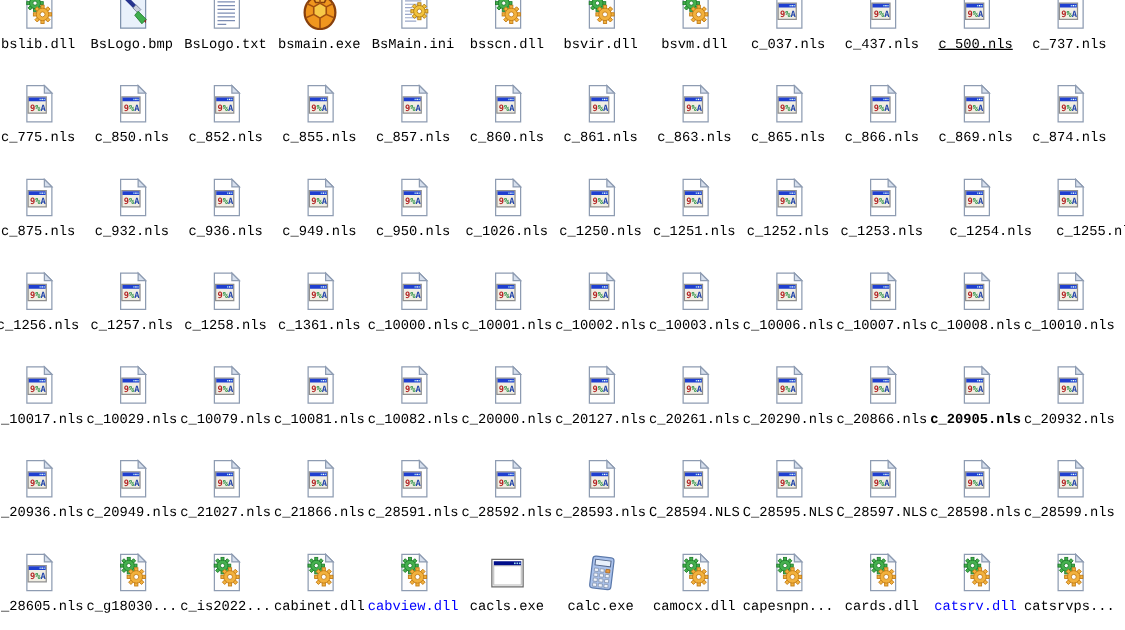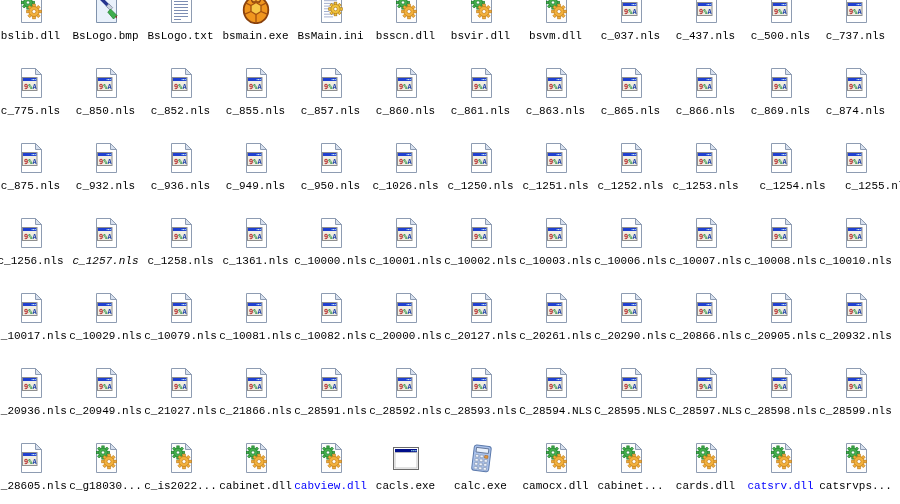--- a/index.html
+++ b/index.html
@@ -282,21 +282,21 @@
   <path d="M6.5,1.5 H20.5 L26.5,7.5 V30.5 H6.5 Z" fill="#ffffff" stroke="#8e9cb2" stroke-width="1"></path>
   <path d="M20.5,1.5 V7.5 H26.5 Z" fill="#d7e0ee" stroke="#8e9cb2" stroke-width="1"></path>
   <rect x="7.5" y="10.5" width="14.5" height="13" fill="#f1eee3" stroke="#8f8f8f" stroke-width="1"></rect>
   <rect x="8" y="11" width="13.5" height="3" fill="#1f3fd0"></rect>
   <rect x="16.6" y="12" width="1.1" height="1.1" fill="#9adcef"></rect>
   <rect x="18.2" y="12" width="1.1" height="1.1" fill="#ffffff"></rect>
   <rect x="19.8" y="12" width="1.1" height="1.1" fill="#9adcef"></rect>
   <text x="9" y="21.5" font-size="7" font-family="'DejaVu Sans Mono',monospace" font-weight="bold"><tspan fill="#b22222">9</tspan><tspan fill="#1f8a3a">%</tspan><tspan fill="#2244aa">A</tspan></text>
 </svg>
 </span>
-    <span class="label" style="color: rgb(0, 0, 0);">c_500.nls</span>
+    <span class="label" style="color: rgb(0, 0, 0); text-decoration: underline;">c_500.nls</span>
   </div>
 
   <div class="cell">
     <span class="icon-box">
 <svg viewBox="0 0 32 32" xmlns="http://www.w3.org/2000/svg">
   <path d="M6.5,1.5 H20.5 L26.5,7.5 V30.5 H6.5 Z" fill="#ffffff" stroke="#8e9cb2" stroke-width="1"></path>
   <path d="M20.5,1.5 V7.5 H26.5 Z" fill="#d7e0ee" stroke="#8e9cb2" stroke-width="1"></path>
   <rect x="7.5" y="10.5" width="14.5" height="13" fill="#f1eee3" stroke="#8f8f8f" stroke-width="1"></rect>
   <rect x="8" y="11" width="13.5" height="3" fill="#1f3fd0"></rect>
   <rect x="16.6" y="12" width="1.1" height="1.1" fill="#9adcef"></rect>
@@ -714,21 +714,21 @@
   <path d="M6.5,1.5 H20.5 L26.5,7.5 V30.5 H6.5 Z" fill="#ffffff" stroke="#8e9cb2" stroke-width="1"></path>
   <path d="M20.5,1.5 V7.5 H26.5 Z" fill="#d7e0ee" stroke="#8e9cb2" stroke-width="1"></path>
   <rect x="7.5" y="10.5" width="14.5" height="13" fill="#f1eee3" stroke="#8f8f8f" stroke-width="1"></rect>
   <rect x="8" y="11" width="13.5" height="3" fill="#1f3fd0"></rect>
   <rect x="16.6" y="12" width="1.1" height="1.1" fill="#9adcef"></rect>
   <rect x="18.2" y="12" width="1.1" height="1.1" fill="#ffffff"></rect>
   <rect x="19.8" y="12" width="1.1" height="1.1" fill="#9adcef"></rect>
   <text x="9" y="21.5" font-size="7" font-family="'DejaVu Sans Mono',monospace" font-weight="bold"><tspan fill="#b22222">9</tspan><tspan fill="#1f8a3a">%</tspan><tspan fill="#2244aa">A</tspan></text>
 </svg>
 </span>
-    <span class="label" style="color: rgb(0, 0, 0); font-style: italic;">c_1257.nls</span>
+    <span class="label" style="color: rgb(0, 0, 0);">c_1257.nls</span>
   </div>
 
   <div class="cell">
     <span class="icon-box">
 <svg viewBox="0 0 32 32" xmlns="http://www.w3.org/2000/svg">
   <path d="M6.5,1.5 H20.5 L26.5,7.5 V30.5 H6.5 Z" fill="#ffffff" stroke="#8e9cb2" stroke-width="1"></path>
   <path d="M20.5,1.5 V7.5 H26.5 Z" fill="#d7e0ee" stroke="#8e9cb2" stroke-width="1"></path>
   <rect x="7.5" y="10.5" width="14.5" height="13" fill="#f1eee3" stroke="#8f8f8f" stroke-width="1"></rect>
   <rect x="8" y="11" width="13.5" height="3" fill="#1f3fd0"></rect>
   <rect x="16.6" y="12" width="1.1" height="1.1" fill="#9adcef"></rect>
@@ -1050,21 +1050,21 @@
   <path d="M6.5,1.5 H20.5 L26.5,7.5 V30.5 H6.5 Z" fill="#ffffff" stroke="#8e9cb2" stroke-width="1"></path>
   <path d="M20.5,1.5 V7.5 H26.5 Z" fill="#d7e0ee" stroke="#8e9cb2" stroke-width="1"></path>
   <rect x="7.5" y="10.5" width="14.5" height="13" fill="#f1eee3" stroke="#8f8f8f" stroke-width="1"></rect>
   <rect x="8" y="11" width="13.5" height="3" fill="#1f3fd0"></rect>
   <rect x="16.6" y="12" width="1.1" height="1.1" fill="#9adcef"></rect>
   <rect x="18.2" y="12" width="1.1" height="1.1" fill="#ffffff"></rect>
   <rect x="19.8" y="12" width="1.1" height="1.1" fill="#9adcef"></rect>
   <text x="9" y="21.5" font-size="7" font-family="'DejaVu Sans Mono',monospace" font-weight="bold"><tspan fill="#b22222">9</tspan><tspan fill="#1f8a3a">%</tspan><tspan fill="#2244aa">A</tspan></text>
 </svg>
 </span>
-    <span class="label" style="color: rgb(0, 0, 0);">c_20905.nls</span>
+    <span class="label" style="color: rgb(0, 0, 0); font-weight: bold;">c_20905.nls</span>
   </div>
 
   <div class="cell">
     <span class="icon-box">
 <svg viewBox="0 0 32 32" xmlns="http://www.w3.org/2000/svg">
   <path d="M6.5,1.5 H20.5 L26.5,7.5 V30.5 H6.5 Z" fill="#ffffff" stroke="#8e9cb2" stroke-width="1"></path>
   <path d="M20.5,1.5 V7.5 H26.5 Z" fill="#d7e0ee" stroke="#8e9cb2" stroke-width="1"></path>
   <rect x="7.5" y="10.5" width="14.5" height="13" fill="#f1eee3" stroke="#8f8f8f" stroke-width="1"></rect>
   <rect x="8" y="11" width="13.5" height="3" fill="#1f3fd0"></rect>
   <rect x="16.6" y="12" width="1.1" height="1.1" fill="#9adcef"></rect>
@@ -1518,21 +1518,21 @@
     <rect x="17.7" y="12.2" width="2.6" height="3" transform="rotate(135 19 19.5)"></rect>
     <rect x="17.7" y="12.2" width="2.6" height="3" transform="rotate(180 19 19.5)"></rect>
     <rect x="17.7" y="12.2" width="2.6" height="3" transform="rotate(225 19 19.5)"></rect>
     <rect x="17.7" y="12.2" width="2.6" height="3" transform="rotate(270 19 19.5)"></rect>
     <rect x="17.7" y="12.2" width="2.6" height="3" transform="rotate(315 19 19.5)"></rect>
     <circle cx="19" cy="19.5" r="5"></circle>
   </g>
   <circle cx="19" cy="19.5" r="2" fill="#fdfdfd" stroke="#c27b15" stroke-width="0.7"></circle>
 </svg>
 </span>
-    <span class="label" style="color: rgb(0, 0, 0);">cabinet...</span>
+    <span class="label" style="color: rgb(0, 0, 0);">capesnpn...</span>
   </div>
 
   <div class="cell">
     <span class="icon-box">
 <svg viewBox="0 0 32 32" xmlns="http://www.w3.org/2000/svg">
   <path d="M6.5,1.5 H20.5 L26.5,7.5 V30.5 H6.5 Z" fill="#fdfdfd" stroke="#8e9cb2" stroke-width="1"></path>
   <path d="M20.5,1.5 V7.5 H26.5 Z" fill="#d7e0ee" stroke="#8e9cb2" stroke-width="1"></path>
   <g fill="#44b04e" stroke="#1f7d2b" stroke-width="0.7">
     <rect x="11.8" y="3.9" width="2.4" height="2.9"></rect>
     <rect x="11.8" y="3.9" width="2.4" height="2.9" transform="rotate(45 13 10.5)"></rect>

